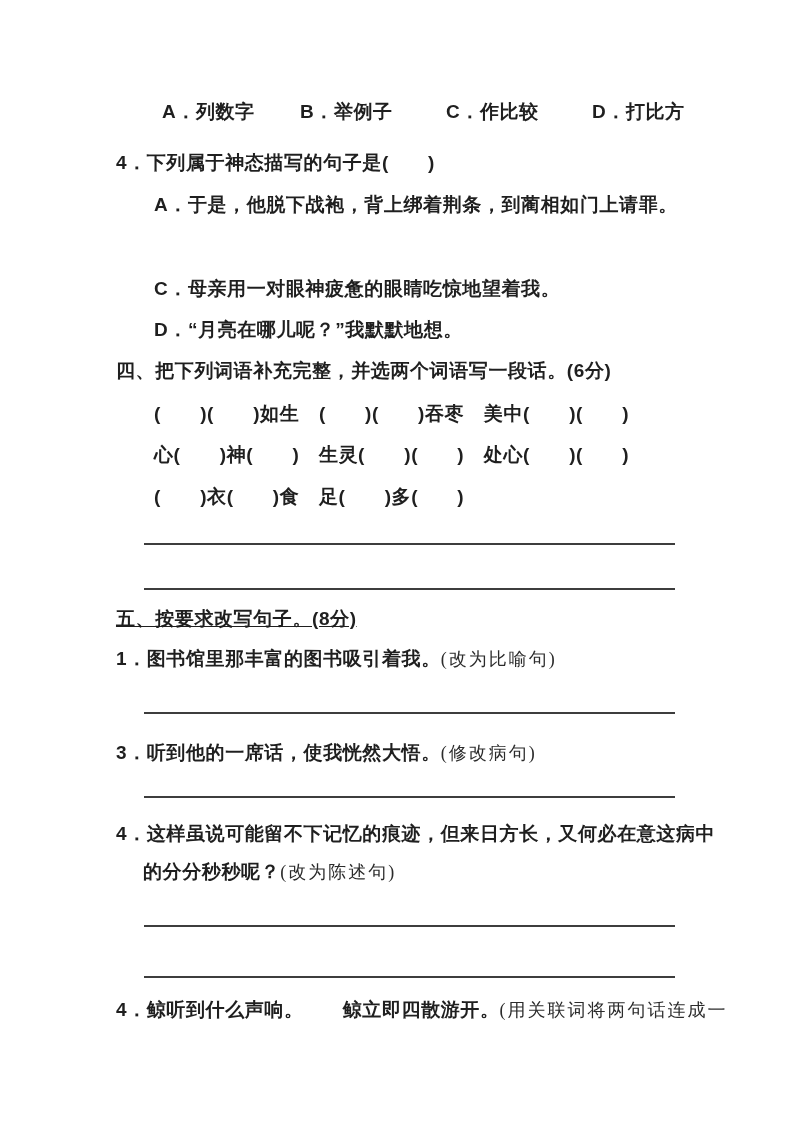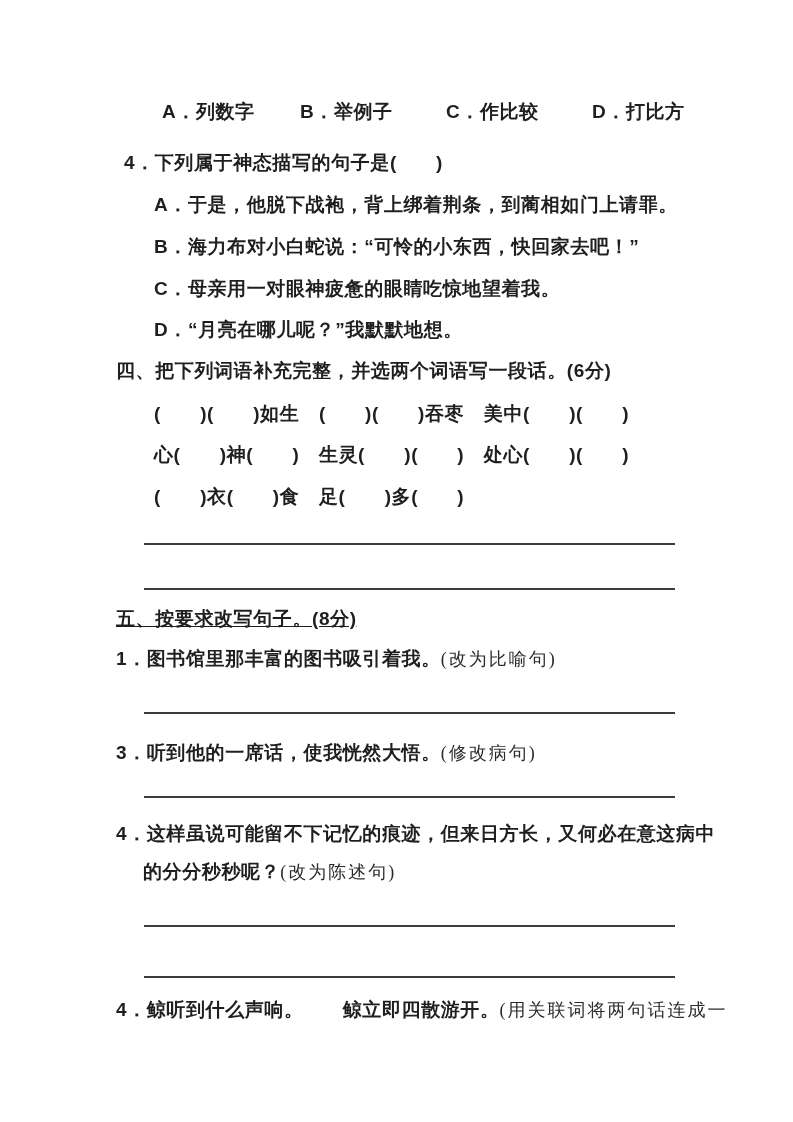--- a/index.html
+++ b/index.html
@@ -39,23 +39,22 @@
 </head>
 <body>
 
 <div class="page">
 
   <span class="t" style="top:101px; left:154px;margin-left:8px;">A．列数字</span>
   <span class="t" style="top:101px; left:300px;">B．举例子</span>
   <span class="t" style="top:101px; left:446px;">C．作比较</span>
   <span class="t" style="top:101px; left:592px;">D．打比方</span>
 
-  <span class="t" style="top:152px; left:124px;">4．下列属于神态描写的句子是(　　)</span>
+  <span class="t" style="top:152px; left:116px;">4．下列属于神态描写的句子是(　　)</span>
   <span class="t" style="top:194px; left:154px;">A．于是，他脱下战袍，背上绑着荆条，到蔺相如门上请罪。</span>
-  <span class="t" style="top:236px; left:154px;">B．海力布对小白蛇说：“可怜的小东西，快回家去吧！”</span>
   <span class="t" style="top:319px; left:154px;">D．“月亮在哪儿呢？”我默默地想。</span>
   <span class="t" style="top:278px; left:154px;">C．母亲用一对眼神疲惫的眼睛吃惊地望着我。</span>
 
   <span class="t" style="top:360px; left:116px;">四、把下列词语补充完整，并选两个词语写一段话。(6分)</span>
   <span class="t" style="top:403px; left:154px;">(　　)(　　)如生　(　　)(　　)吞枣　美中(　　)(　　)</span>
   <span class="t" style="top:486px; left:154px;">(　　)衣(　　)食　足(　　)多(　　)</span>
   <span class="t" style="top:444px; left:154px;">心(　　)神(　　)　生灵(　　)(　　)　处心(　　)(　　)</span>
 
   <div class="rule" style="top:543px;"></div>
   <div class="rule" style="top:588px;"></div>

